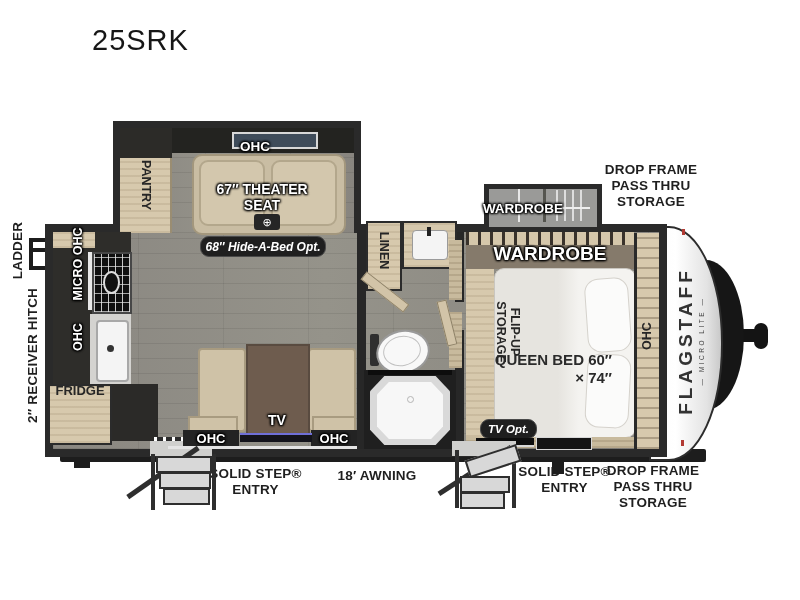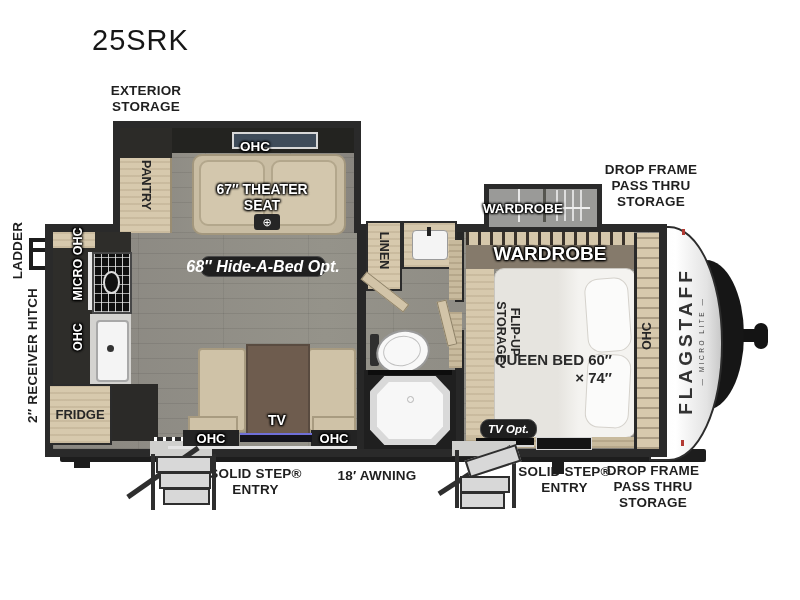--- a/index.html
+++ b/index.html
@@ -27,21 +27,20 @@
          font-style:italic;font-weight:bold;}
   .wall{background:#272727;}
   .tread{background:#d8d8d8;border:2px solid #2e2e2e;}
 </style>
 </head>
 <body>
 
 <div id="canvas">
 
   <div class="abs" style="left:92px;top:24px;font-size:29px;letter-spacing:1px;color:#161616;">25SRK</div>
-  <div class="abs olabel" style="left:86px;top:83px;width:120px;">EXTERIOR STORAGE</div>
   <div class="abs olabel" style="left:592px;top:162px;width:118px;">DROP FRAME PASS THRU STORAGE</div>
   <div class="abs olabel" style="left:594px;top:463px;width:118px;">DROP FRAME PASS THRU STORAGE</div>
   <div class="abs olabel" style="left:203px;top:466px;width:105px;">SOLID STEP® ENTRY</div>
   <div class="abs olabel nowrap" style="left:327px;top:468px;width:100px;">18′ AWNING</div>
   <div class="abs olabel" style="left:512px;top:464px;width:105px;">SOLID STEP® ENTRY</div>
   <div class="abs olabel flex nowrap rot270" style="left:-14px;top:243px;width:62px;height:15px;">LADDER</div>
   <div class="abs olabel flex nowrap rot270" style="left:-38px;top:348px;width:140px;height:15px;">2″ RECEIVER HITCH</div>
 
   <div class="abs" style="left:29px;top:238px;width:24px;height:24px;border:4px solid #1c1c1c;background:#fff;"></div>
   <div class="abs" style="left:33px;top:248px;width:16px;height:4px;background:#1c1c1c;"></div>
@@ -72,21 +71,21 @@
   <div class="abs dlabel flex nowrap rot90" style="left:110px;top:178px;width:72px;height:14px;font-size:12.5px;">PANTRY</div>
 
   <div class="abs" style="left:192px;top:154px;width:150px;height:77px;background:#c9bda3;border:2px solid #a3977d;border-radius:10px;"></div>
   <div class="abs" style="left:199px;top:160px;width:62px;height:62px;background:#d3c7ad;border:2px solid #b3a78c;border-radius:9px;"></div>
   <div class="abs" style="left:271px;top:160px;width:62px;height:62px;background:#d3c7ad;border:2px solid #b3a78c;border-radius:9px;"></div>
   <div class="abs flex" style="left:254px;top:214px;width:26px;height:16px;background:#262626;border-radius:3px;color:#fff;font-size:11px;">
     <span>⊕</span>
   </div>
   <div class="abs wlabel flex" style="left:230px;top:138px;width:50px;height:16px;font-size:13.5px;">OHC</div>
   <div class="abs wlabel flex" style="left:200px;top:179px;width:124px;height:36px;font-size:14px;line-height:1.15;">67″ THEATER SEAT</div>
-  <div class="abs badge flex nowrap" style="left:200px;top:256px;width:124px;height:19px;font-size:16px;">68″ Hide-A-Bed Opt.</div>
+  <div class="abs badge flex nowrap" style="left:200px;top:236px;width:124px;height:19px;font-size:12px;">68″ Hide-A-Bed Opt.</div>
 
   <div class="abs" style="left:484px;top:184px;width:108px;height:38px;border:5px solid #2a2a2a;background:#9a9a98;"></div>
   <div class="abs" style="left:518px;top:189px;width:2px;height:33px;background:#e8e8e8;"></div>
   <div class="abs" style="left:543px;top:189px;width:3px;height:33px;background:#55554f;"></div>
   <div class="abs" style="left:489px;top:205px;width:54px;height:2px;background:#e8e8e8;"></div>
   <div class="abs" style="left:556px;top:190px;width:26px;height:31px;
               background:repeating-linear-gradient(90deg,#dddddd 0 2px,rgba(0,0,0,0) 2px 8px);"></div>
   <div class="abs" style="left:548px;top:207px;width:42px;height:2px;background:#eeeeee;"></div>
   <div class="abs wlabel flex nowrap" style="left:488px;top:200px;width:70px;height:16px;font-size:13.5px;">WARDROBE</div>
 
@@ -97,21 +96,21 @@
               background-image:repeating-linear-gradient(90deg,rgba(230,230,230,.85) 0 1px,rgba(0,0,0,0) 1px 7px),
                                repeating-linear-gradient(0deg,rgba(230,230,230,.7) 0 1px,rgba(0,0,0,0) 1px 9px);"></div>
   <div class="abs" style="left:103px;top:271px;width:13px;height:19px;border:2px solid #ddd;border-radius:50%;background:#111;"></div>
   <div class="abs" style="left:90px;top:314px;width:41px;height:70px;background:#d4d3d0;"></div>
   <div class="abs" style="left:96px;top:320px;width:29px;height:58px;background:#f4f4f4;border:2px solid #a8a8a8;border-radius:4px;"></div>
   <div class="abs" style="left:107px;top:345px;width:7px;height:7px;background:#333;border-radius:50%;"></div>
   <div class="abs wlabel flex nowrap rot270" style="left:35px;top:257px;width:86px;height:14px;font-size:12.5px;">MICRO OHC</div>
   <div class="abs wlabel flex nowrap rot270" style="left:55px;top:330px;width:46px;height:14px;font-size:12.5px;">OHC</div>
   <div class="abs" style="left:112px;top:384px;width:46px;height:57px;background:#2b2a28;"></div>
   <div class="abs wood" style="left:48px;top:384px;width:60px;height:57px;border:2px solid #2b2b2b;"></div>
-  <div class="abs dlabel flex" style="left:48px;top:384px;width:64px;height:61px;font-size:13px;">FRIDGE</div>
+  <div class="abs dlabel flex" style="left:48px;top:360px;width:64px;height:61px;font-size:13px;">FRIDGE</div>
   <div class="abs" style="left:150px;top:441px;width:62px;height:15px;background:#cfcfcd;"></div>
   <div class="abs" style="left:154px;top:437px;width:36px;height:4px;
               background:repeating-linear-gradient(90deg,#ffffff 0 3px,#2b2b2b 3px 9px);"></div>
 
   <div class="abs" style="left:198px;top:348px;width:44px;height:80px;background:#cfc2a7;border:2px solid #a89b80;border-radius:4px;"></div>
   <div class="abs" style="left:308px;top:348px;width:44px;height:80px;background:#cfc2a7;border:2px solid #a89b80;border-radius:4px;"></div>
   <div class="abs" style="left:246px;top:344px;width:60px;height:94px;background:#6e5c4e;border:2px solid #594b40;"></div>
   <div class="abs" style="left:188px;top:416px;width:46px;height:13px;background:#cfc2a7;border:2px solid #a89b80;"></div>
   <div class="abs" style="left:312px;top:416px;width:40px;height:13px;background:#cfc2a7;border:2px solid #a89b80;"></div>
   <div class="abs wlabel flex" style="left:262px;top:412px;width:30px;height:16px;font-size:14px;">TV</div>

